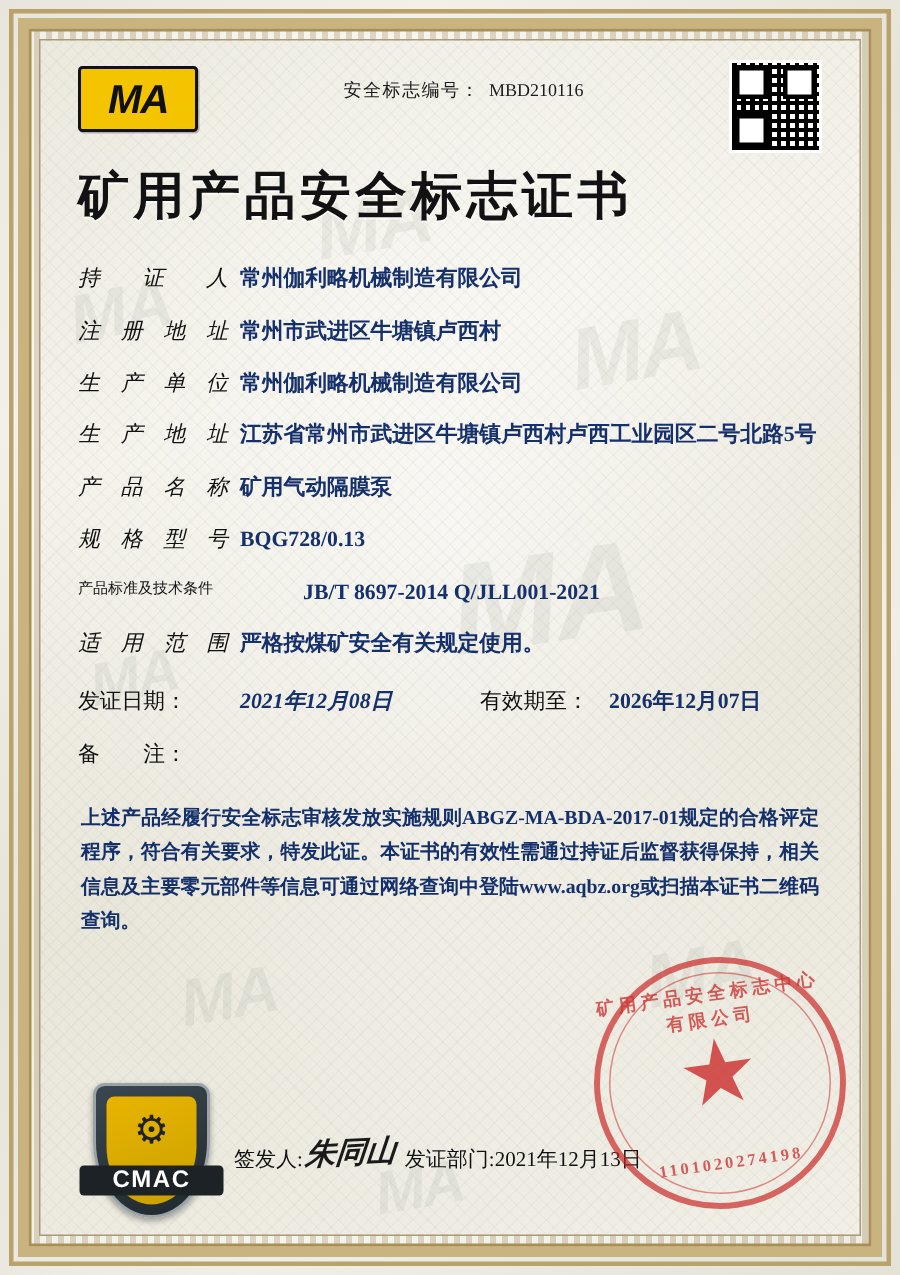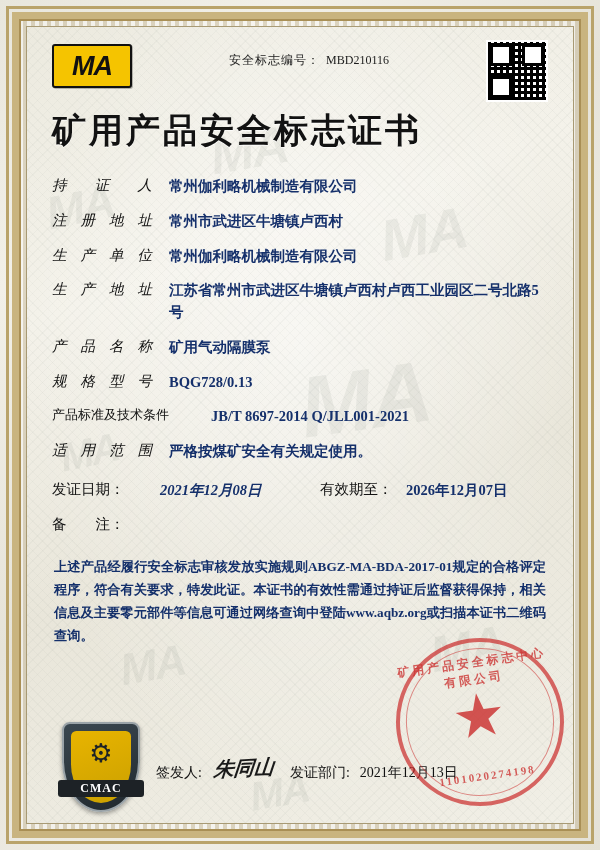--- a/index.html
+++ b/index.html
@@ -182,31 +182,31 @@
     border-radius:6px 6px 34px 34px/6px 6px 44px 44px;
     display:flex;flex-direction:column;align-items:center;justify-content:flex-end;
     padding-bottom:6px;
     box-sizing:border-box;
   }
   .cmac-gear{
     position:absolute;top:10px;left:50%;transform:translateX(-50%);
     font-size:26px;color:#1d2226;line-height:1;
   }
   .cmac-text{
-    font-family:Liberation Serif, serif;
-    font-weight:bold;font-size:12px;color:#fff;
+    font-family:Liberation Sans, sans-serif;
+    font-weight:bold;font-size:16px;color:#fff;
     background:#1d2226;
     border-radius:3px;
     padding:1px 22px;
     letter-spacing:1px;
   }
   .sig-row{
     position:absolute;left:130px;bottom:34px;right:0;
     font-size:14px;color:#111;
-    display:flex;align-items:flex-end;gap:10px;
+    display:flex;align-items:flex-end;gap:0;
   }
   .sig-label{white-space:nowrap;}
   .sig-name{
     font-family:"Liberation Serif", serif;
     font-style:italic;
     font-weight:bold;
     font-size:20px;
     color:#1a1a1a;
     transform:skewX(-8deg) rotate(-3deg);
     margin:0 6px 0 2px;
@@ -294,21 +294,21 @@
         </tr>
         <tr>
           <td class="lbl"><span class="lbl-spaced">产品名称</span></td>
           <td class="val">矿用气动隔膜泵</td>
         </tr>
         <tr>
           <td class="lbl"><span class="lbl-spaced">规格型号</span></td>
           <td class="val">BQG728/0.13</td>
         </tr>
         <tr>
-          <td class="lbl" style="font-size:13px;"><span>产品标准及技术条件</span></td>
+          <td class="lbl" style="font-size:10px;"><span>产品标准及技术条件</span></td>
           <td class="val" style="padding-left:42px;">JB/T 8697-2014   Q/JLL001-2021</td>
         </tr>
         <tr>
           <td class="lbl"><span class="lbl-spaced">适用范围</span></td>
           <td class="val">严格按煤矿安全有关规定使用。</td>
         </tr>
       </tbody>
     </table>
 
     <table class="fields dates" style="margin-top:4px;">

